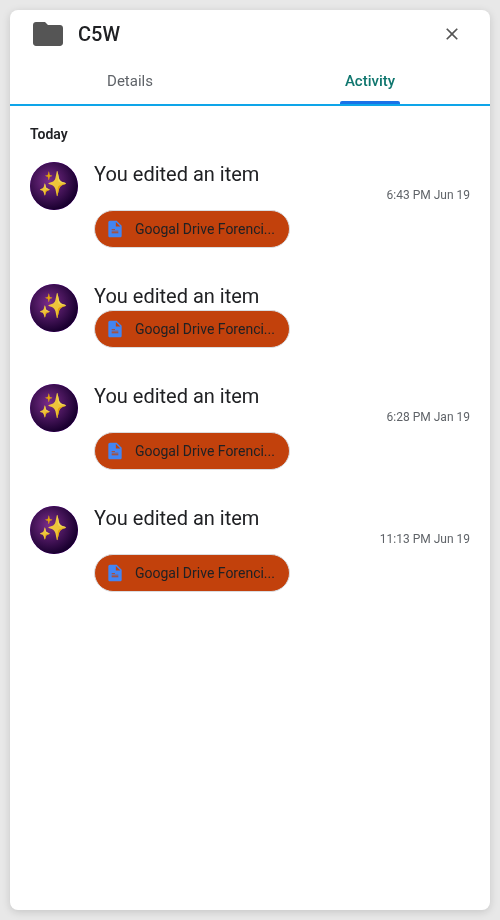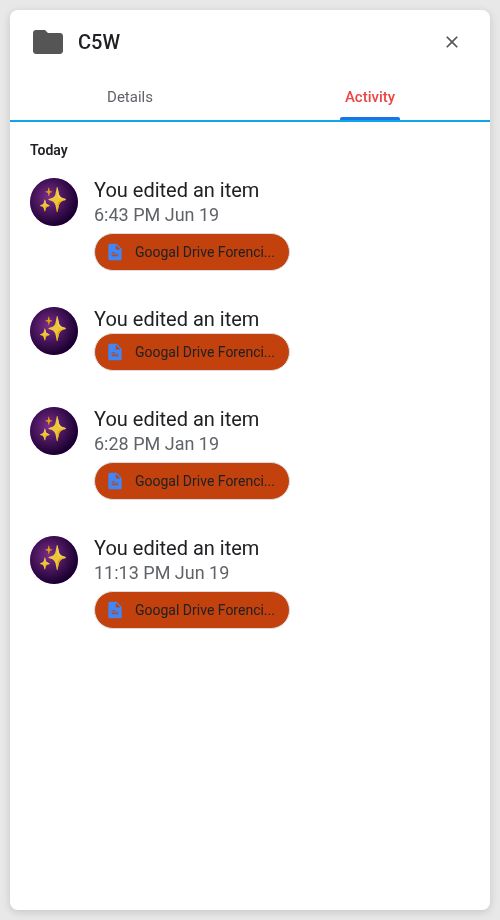--- a/index.html
+++ b/index.html
@@ -27,21 +27,21 @@
       display: flex;
       flex-direction: column;
       box-shadow: 0 2px 8px rgba(0,0,0,0.15);
       position: relative;
     }
 
     
     .header {
       display: flex;
       align-items: center;
-      padding: 14px 20px;
+      padding: 6px 20px;
       border-bottom: none;
       flex-shrink: 0;
     }
 
     .folder-icon {
       width: 36px;
       height: 36px;
       margin-right: 12px;
       color: #555;
       flex-shrink: 0;
@@ -80,21 +80,21 @@
       text-align: center;
       padding: 14px 0;
       font-size: 15px;
       cursor: pointer;
       color: #5f6368;
       position: relative;
       font-weight: 400;
     }
 
     .tab.active {
-      color: #ef4444;
+      color: #0f766e;
       font-weight: 500;
     }
 
     .tab.active::after {
       content: '';
       position: absolute;
       bottom: 0;
       left: 50%;
       transform: translateX(-50%);
       width: 60px;
@@ -170,23 +170,24 @@
     }
 
     .activity-title {
       font-size: 20px;
       color: #202124;
       font-weight: 400;
       margin-bottom: 2px;
     }
 
     .activity-time {
-      font-size: 18px;
+      font-size: 12px;
       color: #5f6368;
       margin-bottom: 8px;
+      text-align: right;
     }
 
     .file-chip {
       display: inline-flex;
       align-items: center;
       border: 1px solid #dadce0;
       border-radius: 24px;
       padding: 6px 14px 6px 8px;
       cursor: pointer;
       background: #c2410c;

